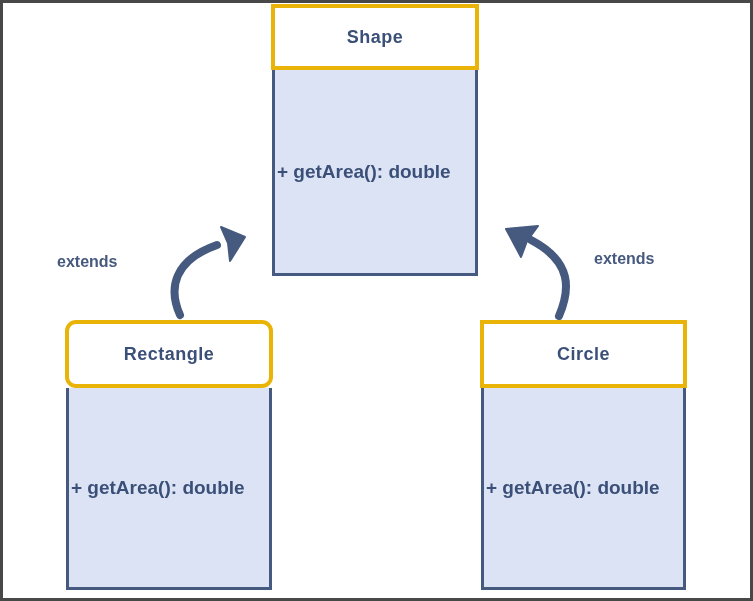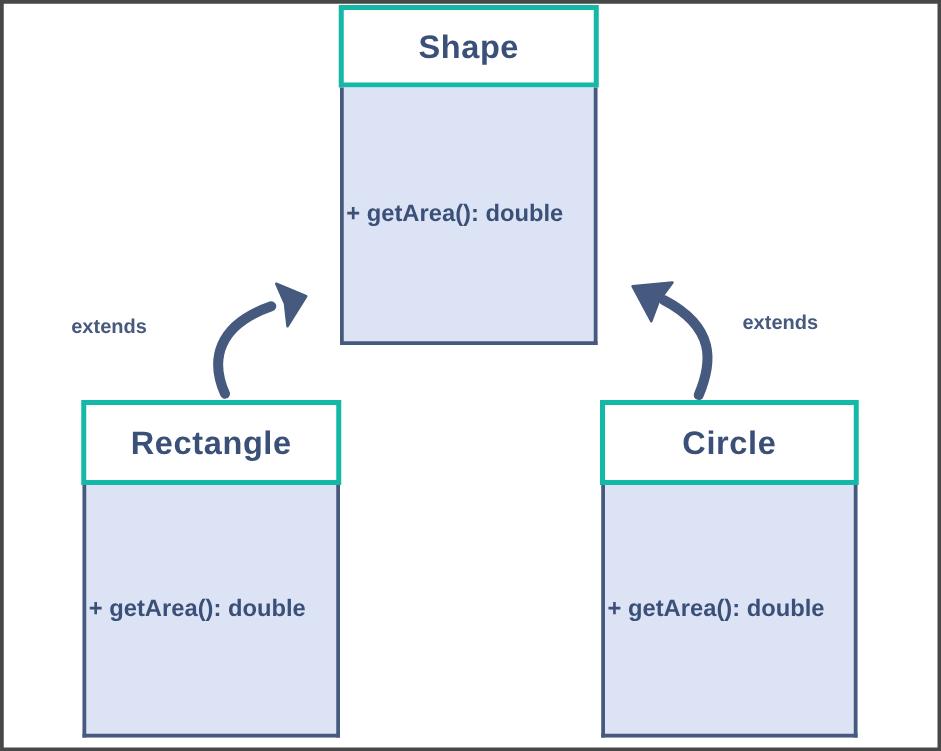--- a/index.html
+++ b/index.html
@@ -18,25 +18,25 @@
   .frame {
     position: absolute;
     inset: 0;
     border: 3px solid #484848;
     pointer-events: none;
   }
   .class-header {
     position: absolute;
     box-sizing: border-box;
     background: #ffffff;
-    border: 4px solid #14b8a6;
+    border: 4px solid #eab308;
     display: flex;
     align-items: center;
     justify-content: center;
-    font-size: 26px;
+    font-size: 18px;
     font-weight: bold;
     letter-spacing: 0.5px;
     color: #3b5078;
   }
   .class-body {
     position: absolute;
     box-sizing: border-box;
     background: #dce3f4;
     border: 3px solid #46597e;
     border-top: none;
@@ -46,21 +46,21 @@
     font-weight: bold;
     color: #3b5078;
     padding-left: 2px;
     white-space: nowrap;
     overflow: hidden;
   }
   
   #shape-header { left: 271px; top: 4px;   width: 208px; height: 66px; }
   #shape-body   { left: 272px; top: 70px;  width: 206px; height: 206px; }
   
-  #rect-header  { left: 65px;  top: 320px; width: 208px; height: 68px; }
+  #rect-header  { left: 65px;  top: 320px; width: 208px; height: 68px; border-radius: 11px; }
   #rect-body    { left: 66px;  top: 388px; width: 206px; height: 202px; }
   
   #circle-header{ left: 480px; top: 320px; width: 207px; height: 68px; }
   #circle-body  { left: 481px; top: 388px; width: 205px; height: 202px; }
 
   .extends-label {
     position: absolute;
     font-size: 16px;
     font-weight: bold;
     color: #46597e;

